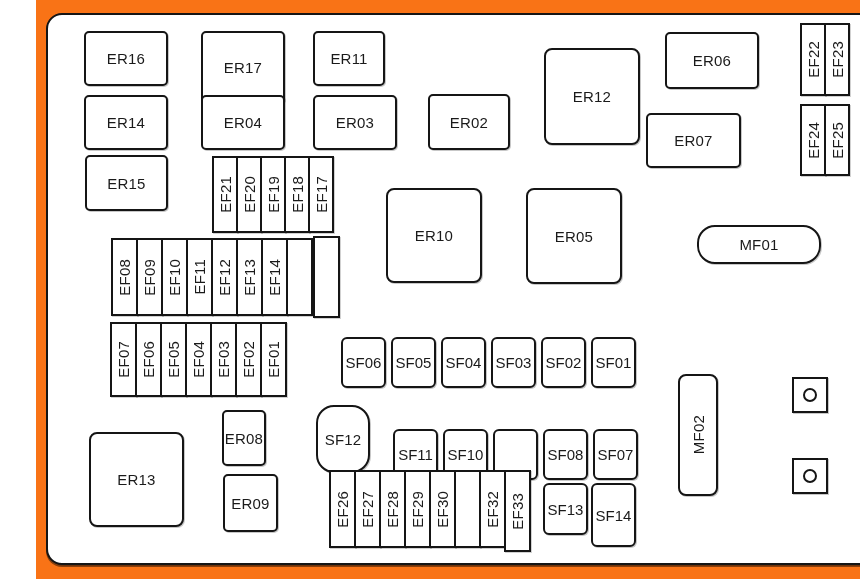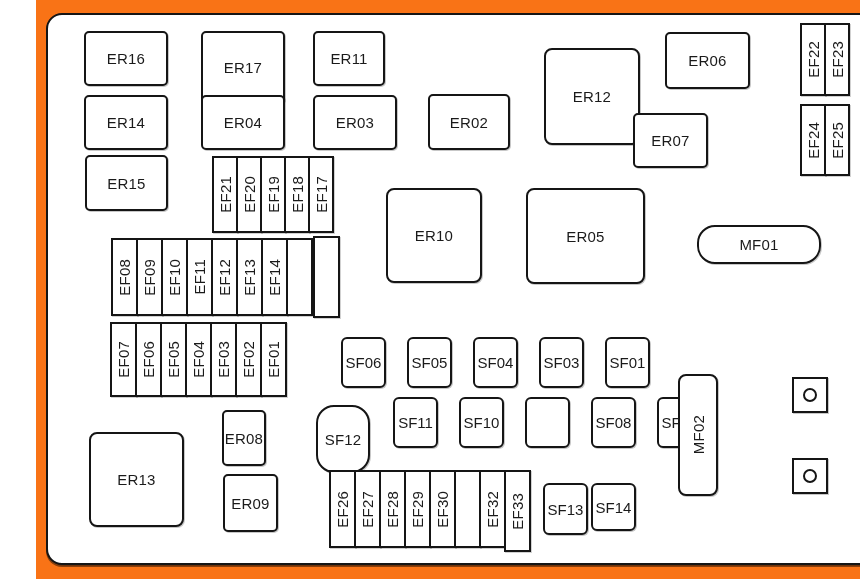--- a/index.html
+++ b/index.html
@@ -22,48 +22,48 @@
         box-shadow:1px 1px 0 rgba(0,0,0,.18);}
   .cell:first-child{margin-left:0;}
   .s-top .cell{width:26px;height:77px;}
   .s-midu .cell{width:27px;height:78px;}
   .s-midl .cell{width:27px;height:75px;}
   .s-bot .cell{width:27px;height:78px;}
   .s-pair .cell{width:26px;height:73px;}
   .s-pair2 .cell{width:26px;height:72px;}
   .vtext{writing-mode:vertical-rl;transform:rotate(180deg);
          font-size:15px;letter-spacing:.2px;white-space:nowrap;}
-  .sfrow{position:absolute;display:flex;gap:21px;}
+  .sfrow{position:absolute;display:flex;gap:5px;}
   .sf{position:relative;box-sizing:border-box;width:45px;height:51px;
       background:#fff;border:2px solid #151515;border-radius:6px;
       display:flex;align-items:center;justify-content:center;
       font-size:15px;box-shadow:1px 1px 0 rgba(0,0,0,.22);flex:0 0 auto;}
   .post{position:absolute;box-sizing:border-box;width:36px;height:36px;
         background:#fff;border:2px solid #151515;
         display:flex;align-items:center;justify-content:center;
         box-shadow:1px 1px 0 rgba(0,0,0,.22);}
   .post .pin{width:10px;height:10px;border:2px solid #151515;border-radius:50%;background:#fff;}
 </style>
 </head>
 <body>
 
 <div class="stage">
   <div class="frame"></div>
 
   <div class="box" style="left:48px;top:31px;width:84px;height:55px">ER16</div>
   <div class="box" style="left:165px;top:31px;width:84px;height:73px">ER17</div>
   <div class="box" style="left:277px;top:31px;width:72px;height:55px">ER11</div>
   <div class="box big" style="left:508px;top:48px;width:96px;height:97px">ER12</div>
-  <div class="box" style="left:629px;top:32px;width:85px;height:57px">ER06</div>
+  <div class="box" style="left:629px;top:32px;width:94px;height:57px">ER06</div>
 
   <div class="box" style="left:48px;top:95px;width:84px;height:55px">ER14</div>
   <div class="box" style="left:165px;top:95px;width:84px;height:55px">ER04</div>
   <div class="box" style="left:277px;top:95px;width:84px;height:55px">ER03</div>
   <div class="box" style="left:392px;top:94px;width:82px;height:56px">ER02</div>
-  <div class="box" style="left:597px;top:113px;width:75px;height:55px">ER07</div>
+  <div class="box" style="left:610px;top:113px;width:95px;height:55px">ER07</div>
 
   <div class="box" style="left:49px;top:155px;width:83px;height:56px">ER15</div>
 
   <div class="strip s-top" style="left:176px;top:156px">
     <div class="cell">
         <span class="vtext">EF21</span>
       </div>
     <div class="cell">
         <span class="vtext">EF20</span>
       </div>
@@ -72,21 +72,21 @@
       </div>
     <div class="cell">
         <span class="vtext">EF18</span>
       </div>
     <div class="cell">
         <span class="vtext">EF17</span>
       </div>
   </div>
 
   <div class="box big" style="left:350px;top:188px;width:96px;height:95px">ER10</div>
-  <div class="box big" style="left:490px;top:188px;width:119px;height:96px">ER05</div>
+  <div class="box big" style="left:490px;top:188px;width:96px;height:96px">ER05</div>
 
   <div class="box rnd" style="left:661px;top:225px;width:124px;height:39px">MF01</div>
 
   <div class="strip s-midu" style="left:75px;top:238px">
     <div class="cell">
         <span class="vtext">EF08</span>
       </div>
     <div class="cell">
         <span class="vtext">EF09</span>
       </div>
@@ -149,25 +149,26 @@
     <div class="cell">
         <span class="vtext">EF25</span>
       </div>
   </div>
 
   <div class="sfrow" style="left:305px;top:337px">
     <div class="sf">SF06</div>
     <div class="sf">SF05</div>
     <div class="sf">SF04</div>
     <div class="sf">SF03</div>
+    <div class="sf">SF02</div>
     <div class="sf">SF01</div>
   </div>
 
   <div class="box rnd" style="left:280px;top:405px;width:54px;height:68px">SF12</div>
-  <div class="sfrow" style="left:357px;top:397px">
+  <div class="sfrow" style="left:357px;top:429px">
     <div class="sf">SF11</div>
     <div class="sf">SF10</div>
     <div class="sf"></div>
     <div class="sf">SF08</div>
     <div class="sf">SF07</div>
   </div>
 
   <div class="box" style="left:186px;top:410px;width:44px;height:56px">ER08</div>
   <div class="box big" style="left:53px;top:432px;width:95px;height:95px">ER13</div>
   <div class="box" style="left:187px;top:474px;width:55px;height:58px">ER09</div>
@@ -192,21 +193,21 @@
     <div class="cell">
         <span class="vtext">EF32</span>
       </div>
     <div class="cell" style="height:82px">
         <span class="vtext">EF33</span>
       </div>
   </div>
 
   <div class="sfrow" style="left:507px;top:483px;gap:3px">
     <div class="sf" style="height:52px">SF13</div>
-    <div class="sf" style="height:48px">SF14</div>
+    <div class="sf" style="height:64px">SF14</div>
   </div>
 
   <div class="box" style="left:642px;top:374px;width:40px;height:122px;border-radius:8px">
     <span class="vtext">MF02</span>
   </div>
 
   <div class="post" style="left:756px;top:377px">
     <span class="pin"></span>
   </div>
   <div class="post" style="left:756px;top:458px">

